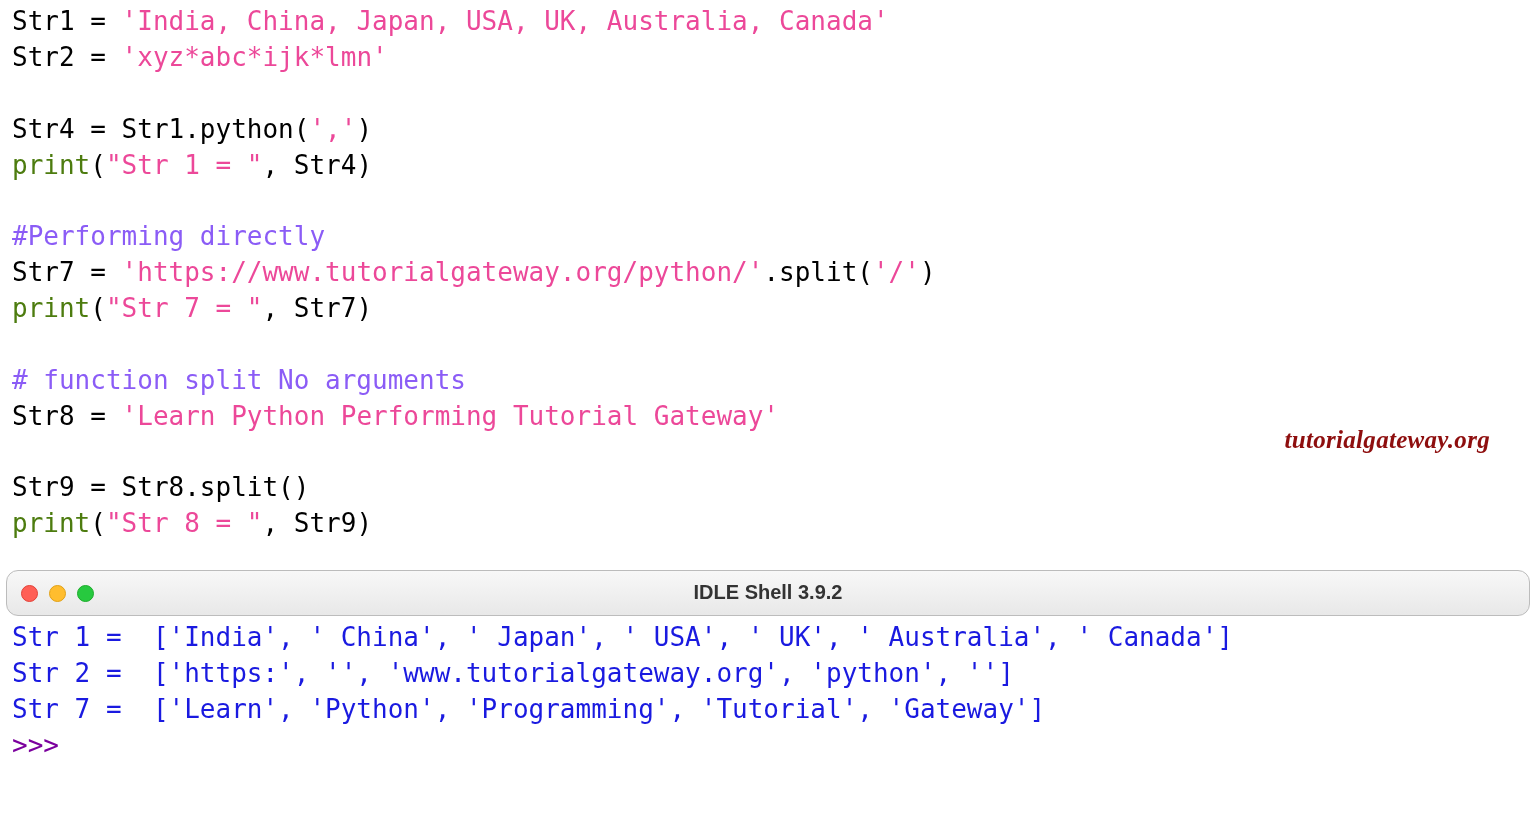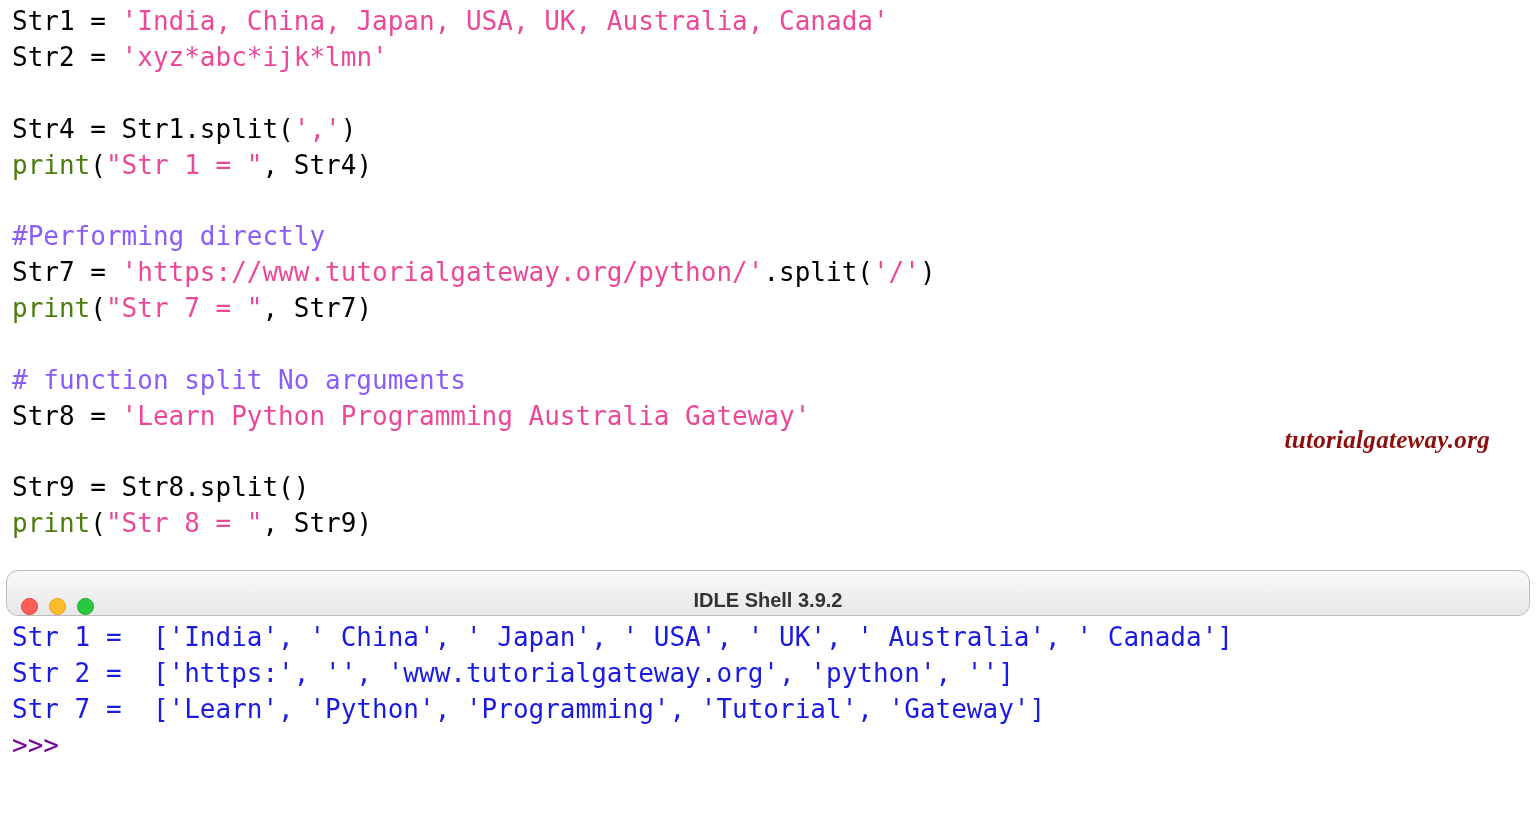--- a/index.html
+++ b/index.html
@@ -1,45 +1,45 @@
 <!DOCTYPE html>
 <html><head>
 <meta charset="utf-8">
 <style>
 html,body{margin:0;padding:0;width:1536px;height:832px;background:#fff;font-family:"Menlo","Consolas","DejaVu Sans Mono",monospace;font-size:26px;line-height:1.38;overflow:hidden}
 .editor{padding:4px 12px 0 12px;white-space:pre}
 .str{color:#ec4899}
 .com{color:#8b5cf6}
 .fn{color:#4d7c0f}
 .watermark{position:absolute;right:46px;top:423px;font-family:Georgia,"Times New Roman",serif;font-style:italic;font-weight:700;font-size:25px;color:#8e0e0e;letter-spacing:.3px}
-.titlebar{position:absolute;left:6px;right:6px;top:570px;height:44px;border:1px solid #bcbcbc;border-radius:12px;background:linear-gradient(#f8f8f8,#e8e8e8);display:flex;align-items:flex-end}
+.titlebar{position:absolute;left:6px;right:6px;top:570px;height:44px;border:1px solid #bcbcbc;border-radius:12px;background:linear-gradient(#f8f8f8,#e8e8e8);display:flex;align-items:center}
 .traffic{display:flex;gap:11px;margin-left:14px}
 .light{width:15px;height:15px;border-radius:50%}
 .red{background:#ff5f56;border:1px solid #e24238}
 .yellow{background:#ffbd2e;border:1px solid #e1a116}
 .green{background:#27c93f;border:1px solid #1dad2b}
 .title{position:absolute;left:0;right:0;text-align:center;font-family:-apple-system,Helvetica,Arial,sans-serif;font-size:20px;font-weight:700;color:#333;pointer-events:none}
 .shell{position:absolute;left:12px;top:620px;white-space:pre;color:#1a1ae0}
 .prompt{color:#7b009e}
 </style>
 </head>
 <body>
 
 <div class="editor"><span><span>Str1 = </span><span class="str">'India, China, Japan, USA, UK, Australia, Canada'</span></span>
 <span><span>Str2 = </span><span class="str">'xyz*abc*ijk*lmn'</span></span>
 
-<span><span>Str4 = Str1.split(</span><span class="str">','</span><span>)</span></span>
+<span><span>Str4 = Str1.python(</span><span class="str">','</span><span>)</span></span>
 <span><span class="fn">print</span><span>(</span><span class="str">"Str 1 = "</span><span>, Str4)</span></span>
 
 <span><span class="com">#Performing directly</span></span>
 <span><span>Str7 = </span><span class="str">'https://www.tutorialgateway.org/python/'</span><span>.split(</span><span class="str">'/'</span><span>)</span></span>
 <span><span class="fn">print</span><span>(</span><span class="str">"Str 7 = "</span><span>, Str7)</span></span>
 
 <span><span class="com"># function split No arguments</span></span>
-<span><span>Str8 = </span><span class="str">'Learn Python Programming Australia Gateway'</span></span>
+<span><span>Str8 = </span><span class="str">'Learn Python Performing Tutorial Gateway'</span></span>
 
 <span><span>Str9 = Str8.split()</span></span>
 <span><span class="fn">print</span><span>(</span><span class="str">"Str 8 = "</span><span>, Str9)</span></span></div>
 
 <div class="watermark">tutorialgateway.org</div>
 
 <div class="titlebar">
   <div class="traffic">
     <div class="light red"></div>
     <div class="light yellow"></div>

